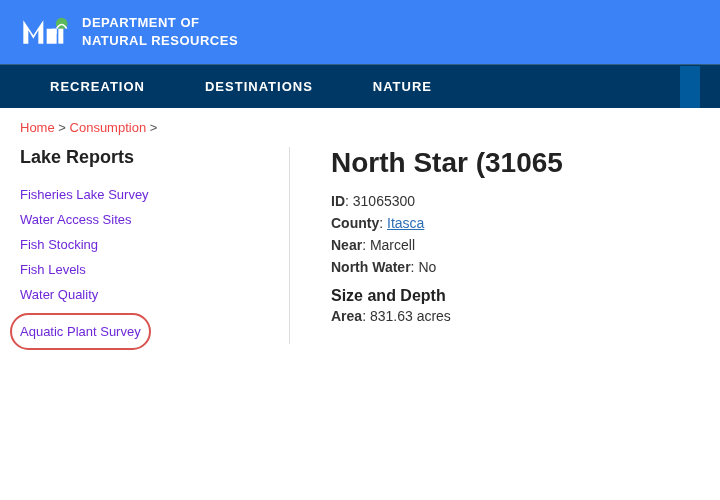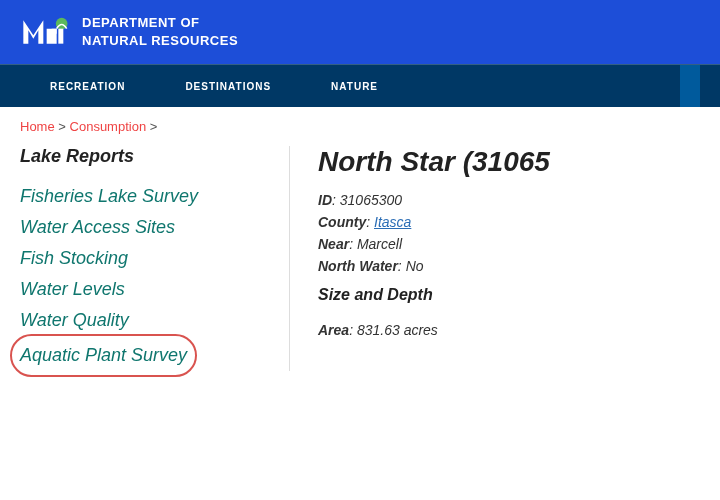--- a/index.html
+++ b/index.html
@@ -1,20 +1,20 @@
 <!DOCTYPE html>
 <html><head>
   <meta charset="utf-8">
   <style>
     * { margin: 0; padding: 0; box-sizing: border-box; }
     body { font-family: Arial, Helvetica, sans-serif; font-size: 14px; color: #333; width: 720px; height: 500px; overflow: hidden; }
 
     
     .header {
-      background-color: #1d4ed8;
+      background-color: #3b82f6;
       padding: 12px 20px;
       display: flex;
       align-items: center;
     }
     .logo-area {
       display: flex;
       align-items: center;
       gap: 12px;
     }
     .logo-m {
@@ -33,21 +33,21 @@
     
     .nav {
       background-color: #003865;
       border-top: 1px solid rgba(255,255,255,0.2);
       display: flex;
       align-items: center;
       padding: 0 20px;
     }
     .nav-item {
       color: white;
-      font-size: 10px;
+      font-size: 13px;
       font-weight: bold;
       letter-spacing: 1px;
       text-transform: uppercase;
       padding: 14px 30px;
       cursor: pointer;
       text-decoration: none;
     }
     .nav-right-indicator {
       margin-left: auto;
       background-color: #005a9c;
@@ -63,42 +63,41 @@
     .breadcrumb a {
       color: #ef4444;
       text-decoration: none;
     }
     .breadcrumb span { color: #555; }
 
     
     .content {
       display: flex;
       padding: 0 20px;
-      gap: 4px;
-      font-style: italic;
+      gap: 17px;
     }
 
     
     .sidebar {
       width: 270px;
       flex-shrink: 0;
       padding-right: 20px;
       border-right: 1px solid #ddd;
     }
     .sidebar-title {
       font-size: 18px;
       font-weight: bold;
       color: #222;
       margin-bottom: 14px;
     }
     .sidebar-link {
       display: block;
-      color: #0f766e;
+      color: #6d28d9;
       text-decoration: none;
-      font-size: 18px;
+      font-size: 13px;
       padding: 5px 0;
       cursor: pointer;
     }
     .sidebar-link.highlighted {
       position: relative;
       display: inline-block;
     }
     .highlight-circle {
       position: absolute;
       border: 2.5px solid #e05050;
@@ -133,21 +132,21 @@
     }
     .info-row a {
       color: #2b6db5;
       text-decoration: underline;
     }
     .section-heading {
       font-size: 16px;
       font-weight: bold;
       color: #222;
       margin-top: 12px;
-      margin-bottom: 18px;
+      margin-bottom: 3px;
     }
   </style>
 </head>
 <body>
 
 <div class="header">
   <div class="logo-area">
 
     <svg class="logo-m" viewBox="0 0 60 48" xmlns="http://www.w3.org/2000/svg">
 
@@ -181,24 +180,24 @@
 </div>
 
 <div class="content">
 
   <div class="sidebar">
     <div class="sidebar-title">Lake Reports</div>
 
     <a class="sidebar-link">Fisheries Lake Survey</a>
     <a class="sidebar-link">Water Access Sites</a>
     <a class="sidebar-link">Fish Stocking</a>
-    <a class="sidebar-link">Water Levels</a>
+    <a class="sidebar-link">Fish Levels</a>
     <a class="sidebar-link">Water Quality</a>
 
-    <span style="position:relative; display:inline-block; margin-top:4px;">
+    <span style="position:relative; display:inline-block; margin-top:12px;">
       <a class="sidebar-link highlighted">Aquatic Plant Survey</a>
       <span class="highlight-circle" style="border: 2.5px solid #d9534f; border-radius: 24px; position:absolute; top:-6px; left:-10px; right:-10px; bottom:-6px;"></span>
     </span>
   </div>
 
   <div class="main">
     <div class="lake-title">North Star (31065</div>
 
     <div class="info-row">
       <strong>ID</strong>: <span>31065300</span>

